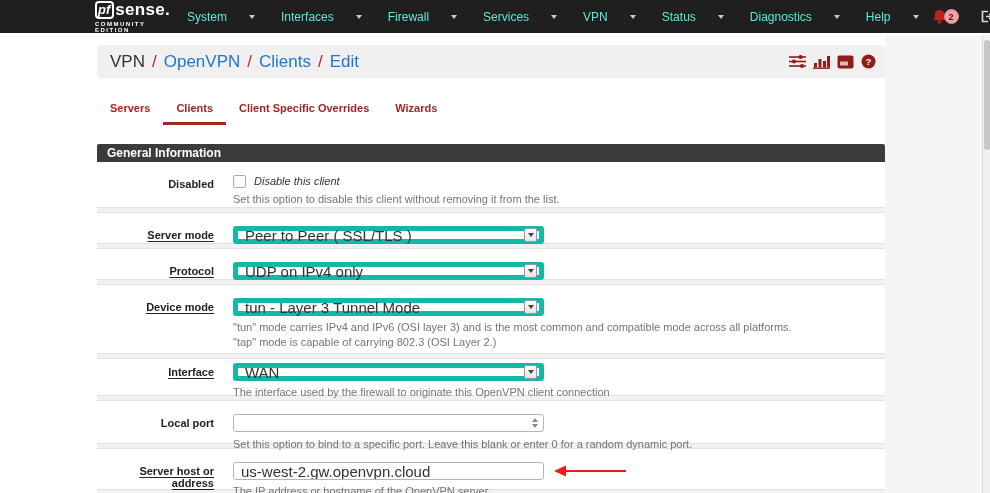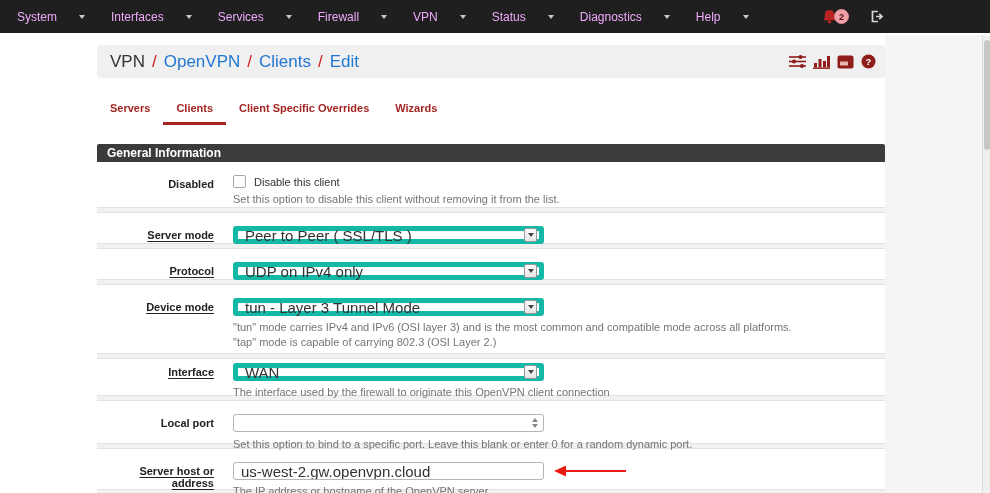--- a/index.html
+++ b/index.html
@@ -10,21 +10,21 @@
   .navbar { position:absolute; top:0; left:0; width:990px; height:33px;
             background:#1f1f1f; display:flex; align-items:center; }
   .brand { margin-left:95px; display:flex; flex-direction:column; line-height:1;
            color:#fff; }
   .brand-top { display:flex; align-items:center; }
   .pf-box { font-style:italic; font-weight:bold; font-size:13px; border:2px solid #fff;
             border-radius:4px; padding:0 2px 1px 1px; margin-right:1px; }
   .sense { font-weight:bold; font-size:17px; letter-spacing:.3px; }
   .brand-sub { font-size:6px; font-weight:bold; letter-spacing:1.5px; margin-top:2px; }
   .nav-items { display:flex; margin-left:4px; height:33px; }
-  .nav-item { color:#f0abfc; font-size:12px; padding:0 13px; display:flex;
+  .nav-item { color:#5eead4; font-size:12px; padding:0 13px; display:flex;
               align-items:center; gap:22px; cursor:pointer; }
   .caret { width:0; height:0; border-left:3.5px solid transparent;
            border-right:3.5px solid transparent; border-top:4px solid #c9c9c9; }
   .nav-right { margin-left:auto; display:flex; align-items:center; padding-right:106px; }
   .badge { width:15px; height:15px; border-radius:50%; background:#f2a1a7;
            border:1px solid #dd8f96; color:#4a1418; font-size:9px; font-weight:bold;
            display:flex; align-items:center; justify-content:center; margin-left:-3px; }
   .signout { margin-left:20px; display:flex; }
 
   
@@ -75,55 +75,63 @@
             font-size:15px; color:#333; padding:0 7px; font-family:inherit;
             background:#fff; outline:none; }
   .fnumber { position:relative; width:311px; }
   .fnumber .finput { width:100%; padding-right:18px; }
   .spin { position:absolute; right:6px; top:4px; display:flex; flex-direction:column;
           gap:2px; cursor:pointer; }
   .spin i { width:0; height:0; border-left:3px solid transparent;
             border-right:3px solid transparent; }
   .spin .up { border-bottom:4px solid #8a8a8a; }
   .spin .dn { border-top:4px solid #8a8a8a; }
-  .cbline { display:flex; align-items:flex-end; font-size:11px; color:#333; }
+  .cbline { display:flex; align-items:flex-start; font-size:11px; color:#333;font-style:italic; }
   .cb { width:13px; height:13px; border:1px solid #a8a8a8; border-radius:2px;
         background:#fdfdfd; margin-right:8px; flex:none; cursor:pointer; }
   .hostline { display:flex; align-items:center; }
   .arrow { margin-left:8px; display:flex; }
 
   .partial { height:7px; background:#fff; padding:2px 0 0 136px; overflow:hidden; }
 
   
   .gutter { position:absolute; left:885px; top:35px; width:105px; height:458px;
             background:#f5f5f5; }
   .sbar { position:absolute; left:982px; top:35px; width:8px; height:458px;
           background:#f0f0f0; border-left:1px solid #dcdcdc; }
   .sthumb { position:absolute; left:1px; top:5px; width:6px; height:110px;
             background:#c6c6c6; border-radius:3px; }
 </style>
 </head>
 <body>
 
 <div class="navbar">
+  <div class="brand">
+    <div class="brand-top">
+      <span class="pf-box">pf</span>
+        <span class="sense">sense</span>
+        <span class="sense">.</span>
+    </div>
+    <div class="brand-sub">COMMUNITY EDITION</div>
+  </div>
   <div class="nav-items">
     <div class="nav-item">
         <span>System</span>
         <span class="caret"></span>
       </div>
     <div class="nav-item">
         <span>Interfaces</span>
         <span class="caret"></span>
       </div>
     <div class="nav-item">
+        <span>Firewall</span>
+        <span class="caret"></span>
+      </div>
+    <div class="nav-item">
         <span>Services</span>
-        <span class="caret"></span>
-      </div>
-    <div class="nav-item">
-        <span>Firewall</span>
         <span class="caret"></span>
       </div>
     <div class="nav-item">
         <span>VPN</span>
         <span class="caret"></span>
       </div>
     <div class="nav-item">
         <span>Status</span>
         <span class="caret"></span>
       </div>

